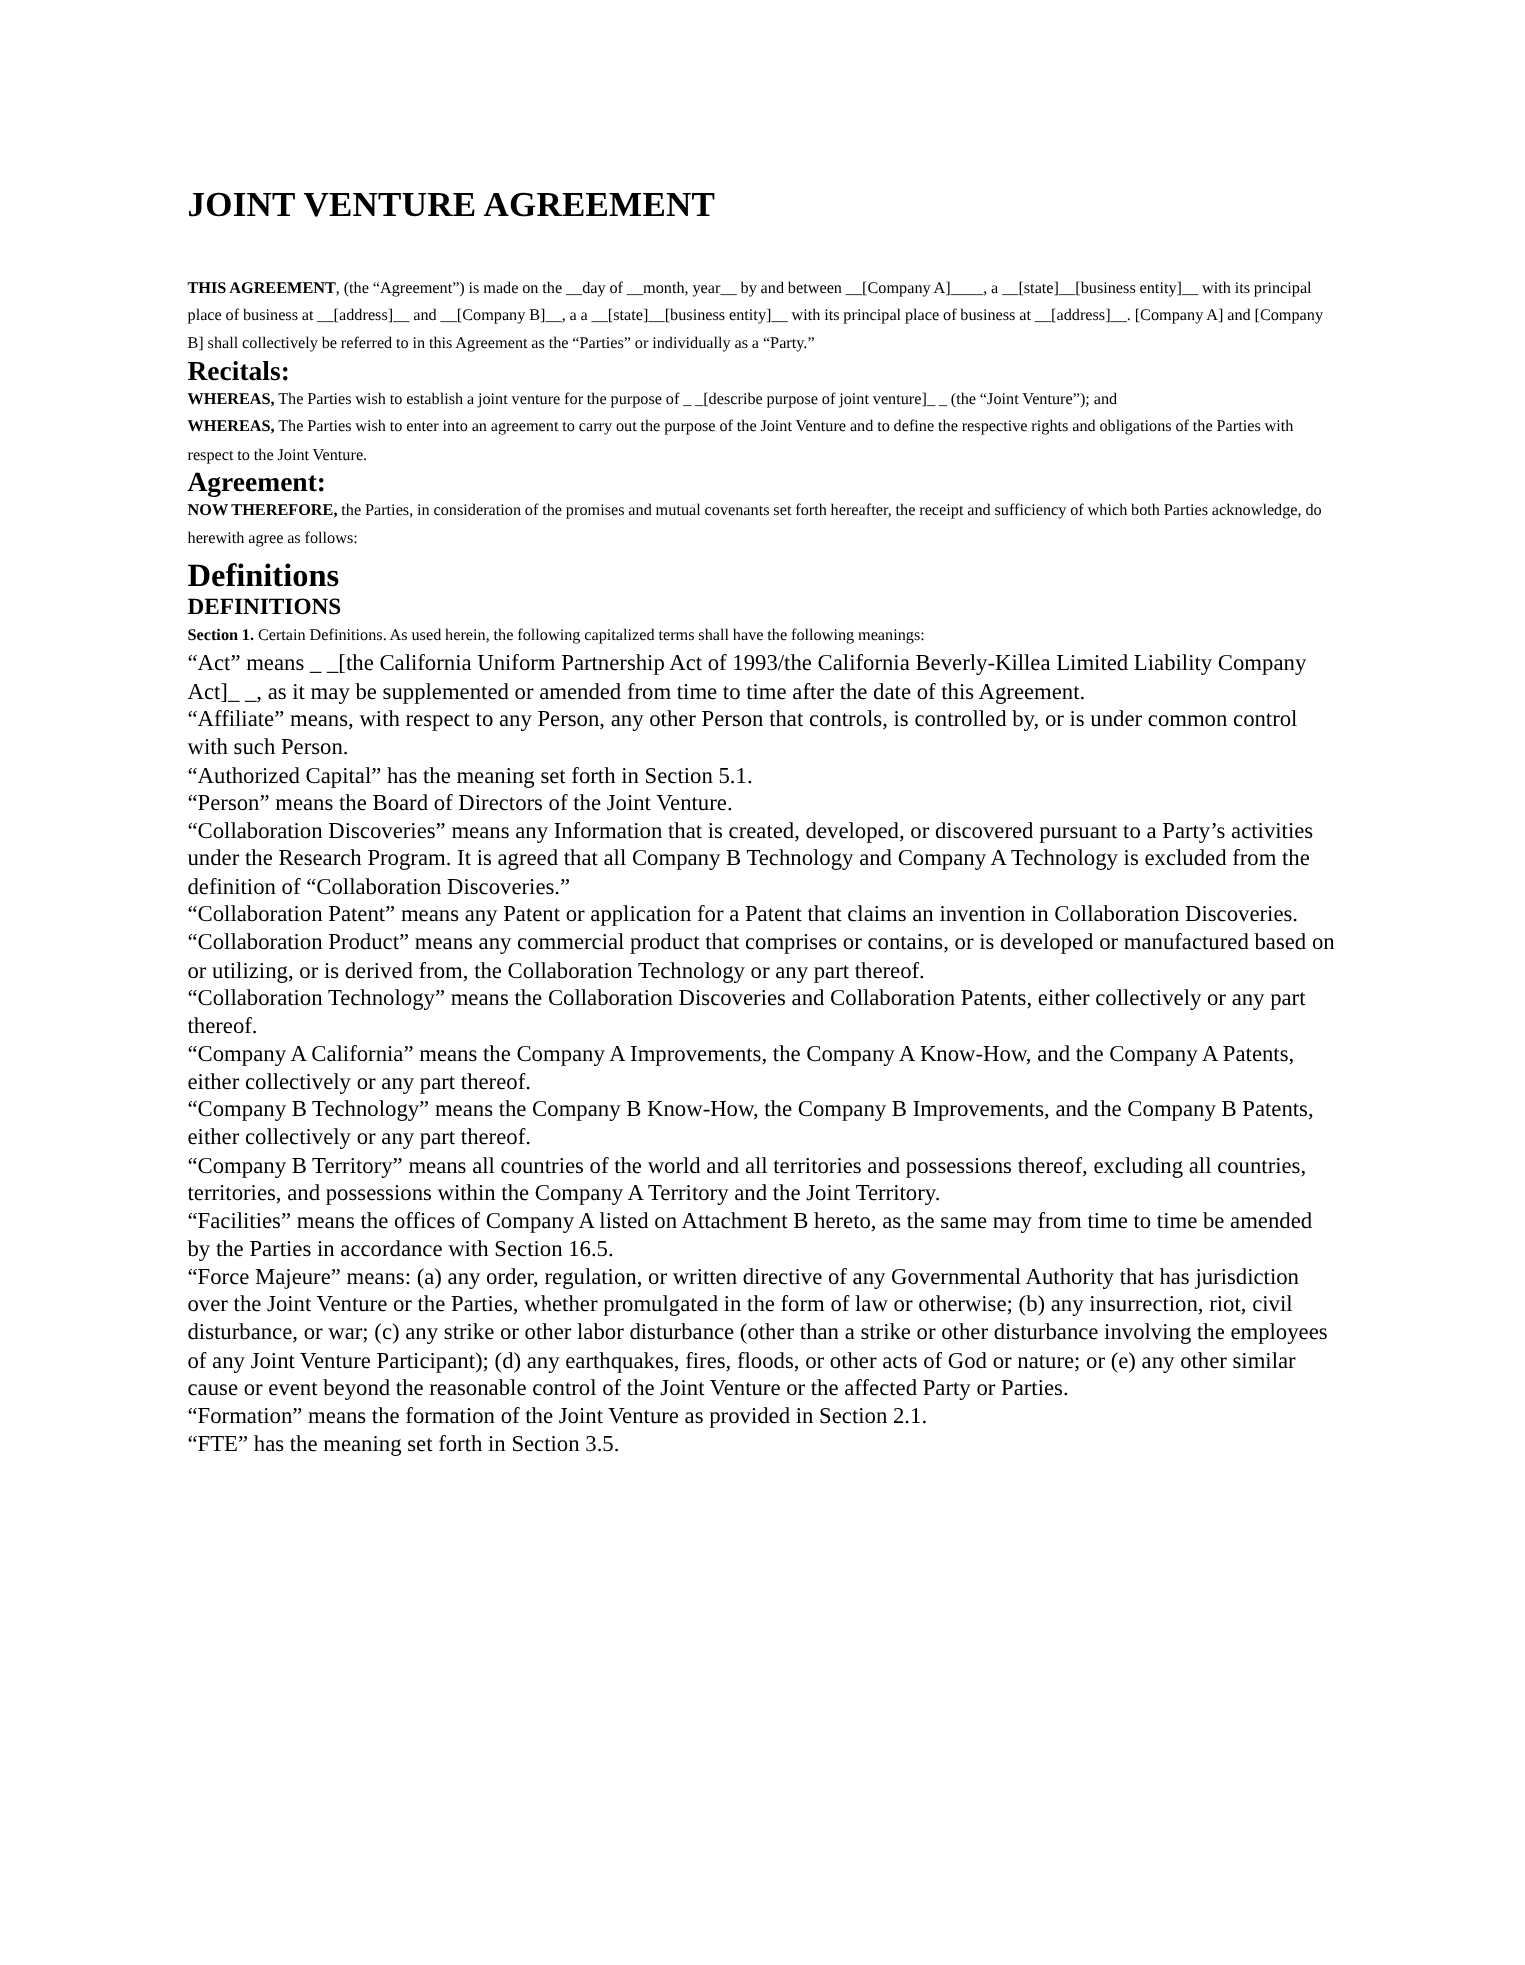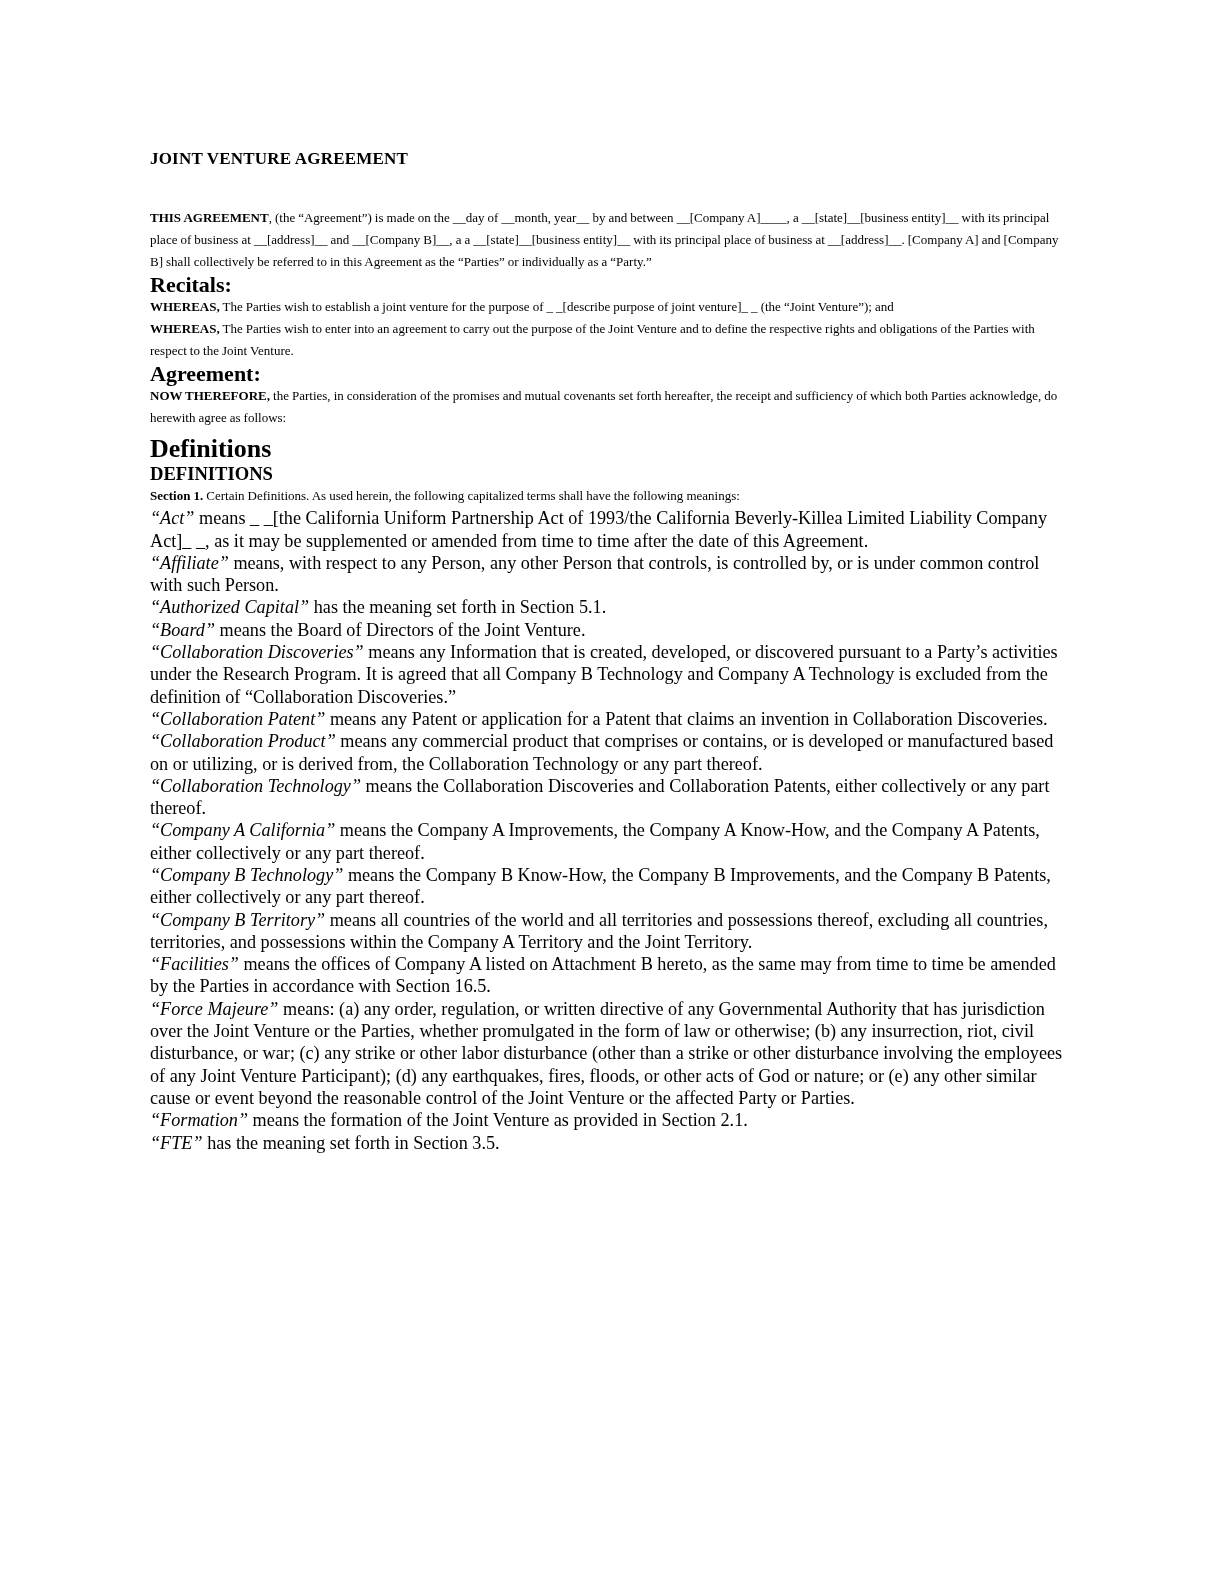--- a/index.html
+++ b/index.html
@@ -20,21 +20,21 @@
     width: 1220px;
     height: 1572px;
     background: #ffffff;
     box-sizing: border-box;
     padding: 150px 150px 0 150px;
   }
   .doc-body {
     width: 920px;
   }
   h1.doc-title {
-    font-size: 17px;
+    font-size: 28px;
     font-weight: bold;
     letter-spacing: 0.2px;
     margin: 0 0 38px 0;
     line-height: 1.1;
   }
   p.para {
     font-size: 13px;
     line-height: 22.3px;
     margin: 0;
     text-align: left;
@@ -55,21 +55,20 @@
     line-height: 29px;
     margin: 4px 0 0 0;
   }
   .caps-head {
     font-size: 18.6px;
     line-height: 22.3px;
     font-weight: bold;
     margin: 0;
   }
   .term {
-    font-style: italic;
   }
   .defs {
     margin: 0;
     padding: 0;
     list-style: none;
   }
   .defs li {
     font-size: 18.2px;
     line-height: 22.3px;
     margin: 0;
@@ -98,21 +97,21 @@
     <h2 class="big-head">Definitions</h2>
 
     <p class="caps-head">DEFINITIONS</p>
 
     <p class="para"><span class="lead-in">Section 1.</span><span> Certain Definitions. As used herein, the following capitalized terms shall have the following meanings:</span></p>
 
     <ul class="defs">
       <li><span class="term">“Act”</span><span> means _ _[the California Uniform Partnership Act of 1993/the California Beverly-Killea Limited Liability Company Act]_ _, as it may be supplemented or amended from time to time after the date of this Agreement.</span></li>
       <li><span class="term">“Affiliate”</span><span> means, with respect to any Person, any other Person that controls, is controlled by, or is under common control with such Person.</span></li>
       <li><span class="term">“Authorized Capital”</span><span> has the meaning set forth in Section 5.1.</span></li>
-      <li><span class="term">“Board”</span><span> means the Board of Directors of the Joint Venture.</span></li>
+      <li><span class="term">“Person”</span><span> means the Board of Directors of the Joint Venture.</span></li>
       <li><span class="term">“Collaboration Discoveries”</span><span> means any Information that is created, developed, or discovered pursuant to a Party’s activities under the Research Program. It is agreed that all Company B Technology and Company A Technology is excluded from the definition of “Collaboration Discoveries.”</span></li>
       <li><span class="term">“Collaboration Patent”</span><span> means any Patent or application for a Patent that claims an invention in Collaboration Discoveries.</span></li>
       <li><span class="term">“Collaboration Product”</span><span> means any commercial product that comprises or contains, or is developed or manufactured based on or utilizing, or is derived from, the Collaboration Technology or any part thereof.</span></li>
       <li><span class="term">“Collaboration Technology”</span><span> means the Collaboration Discoveries and Collaboration Patents, either collectively or any part thereof.</span></li>
       <li><span class="term">“Company A California”</span><span> means the Company A Improvements, the Company A Know-How, and the Company A Patents, either collectively or any part thereof.</span></li>
       <li><span class="term">“Company B Technology”</span><span> means the Company B Know-How, the Company B Improvements, and the Company B Patents, either collectively or any part thereof.</span></li>
       <li><span class="term">“Company B Territory”</span><span> means all countries of the world and all territories and possessions thereof, excluding all countries, territories, and possessions within the Company A Territory and the Joint Territory.</span></li>
       <li><span class="term">“Facilities”</span><span> means the offices of Company A listed on Attachment B hereto, as the same may from time to time be amended by the Parties in accordance with Section 16.5.</span></li>
       <li><span class="term">“Force Majeure”</span><span> means: (a) any order, regulation, or written directive of any Governmental Authority that has jurisdiction over the Joint Venture or the Parties, whether promulgated in the form of law or otherwise; (b) any insurrection, riot, civil disturbance, or war; (c) any strike or other labor disturbance (other than a strike or other disturbance involving the employees of any Joint Venture Participant); (d) any earthquakes, fires, floods, or other acts of God or nature; or (e) any other similar cause or event beyond the reasonable control of the Joint Venture or the affected Party or Parties.</span></li>
       <li><span class="term">“Formation”</span><span> means the formation of the Joint Venture as provided in Section 2.1.</span></li>

